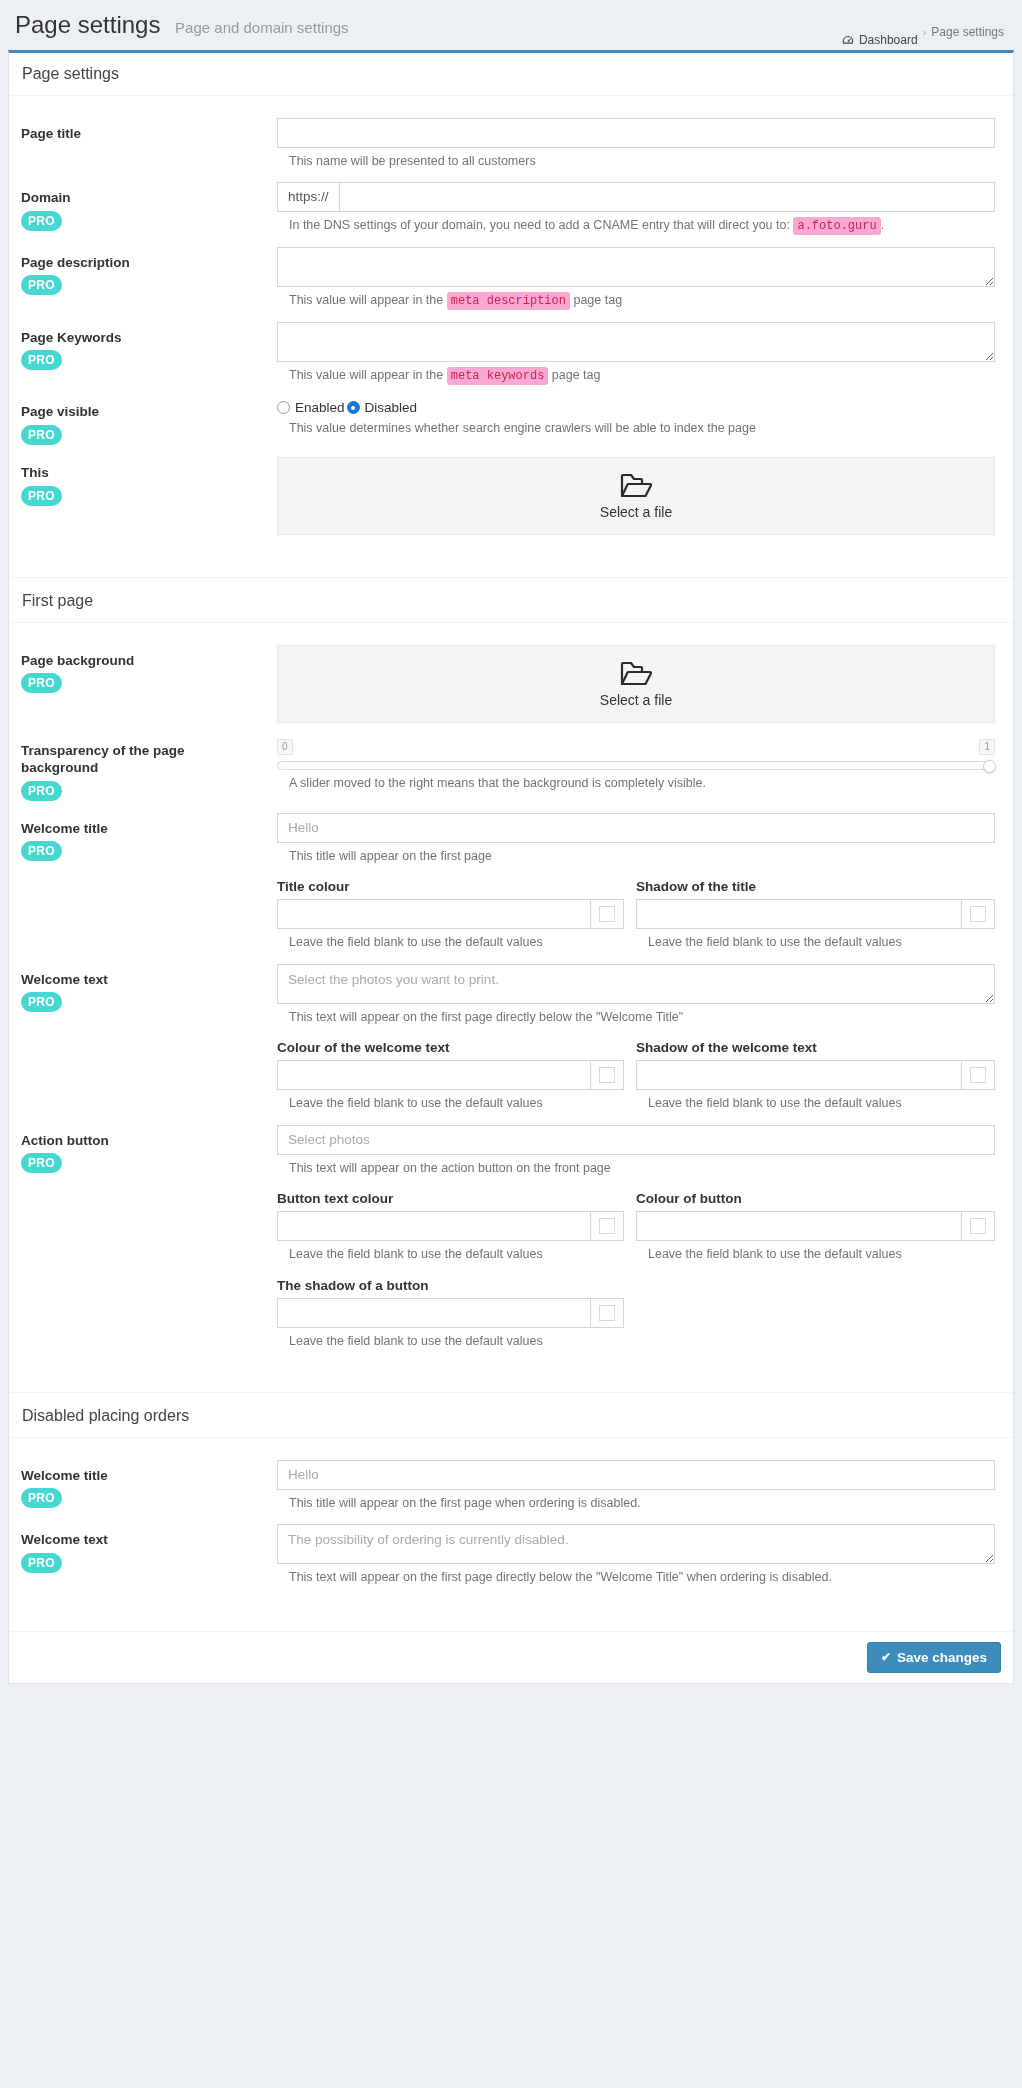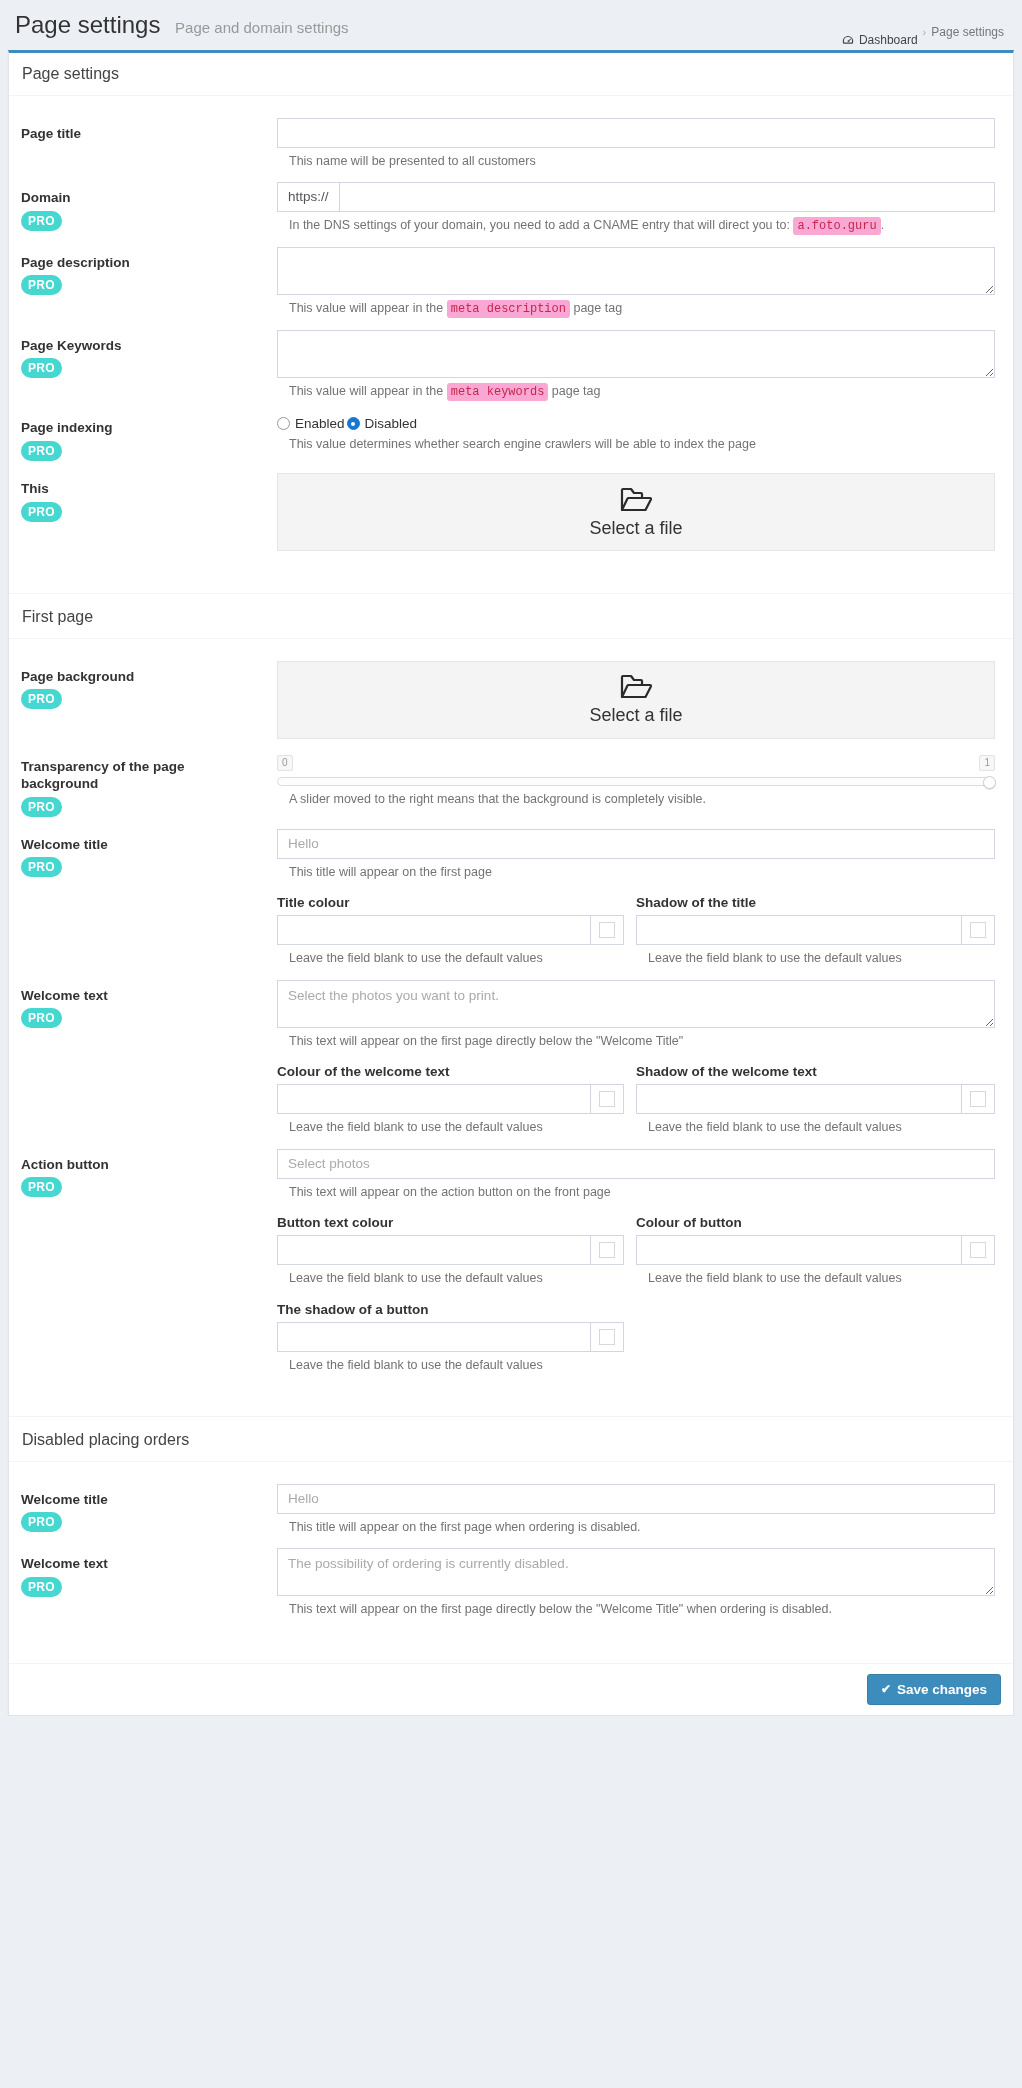--- a/index.html
+++ b/index.html
@@ -134,21 +134,21 @@
     border: 1px solid #d2d6de;
     border-radius: 0;
     outline: none;
   }
   .form-control::placeholder { color: #aaa; }
   textarea.form-control {
     height: 52px;
     resize: vertical;
     padding-top: 6px;
   }
-  textarea.tall { height: 48px; }
+  textarea.tall { height: 40px; }
 
   .help-block {
     font-size: 12.5px;
     color: #737373;
     margin: 5px 0 0 12px;
     line-height: 1.4;
   }
   code {
     font-family: "Liberation Mono", monospace;
     font-size: 12px;
@@ -197,21 +197,21 @@
     background: #f4f4f4;
     border: 1px solid #e6e6e6;
     height: 78px;
     display: flex;
     flex-direction: column;
     align-items: center;
     justify-content: center;
     gap: 2px;
     cursor: pointer;
   }
-  .filezone .ftxt { font-size: 18px; color: #333; }
+  .filezone .ftxt { font-size: 14px; color: #333; }
 
   
   .slider-wrap { padding-top: 4px; position: relative; }
   .slider-bubble {
     font-size: 10px; color: #999; background: #f7f7f7;
     border: 1px solid #e3e3e3; border-radius: 2px;
     padding: 1px 4px; line-height: 1.2;
     display: inline-block;
   }
   .slider-ends { display: flex; justify-content: space-between; }
@@ -384,21 +384,21 @@
         <p class="help-block">
           <span>This value will appear in the</span>
           <code>meta keywords</code>
           <span>page tag</span>
         </p>
       </div>
     </div>
 
     <div class="form-group">
       <div class="col-label">
-        <span class="lbl">Page indexing</span>
+        <span class="lbl">Page visible</span>
         <span class="pro-badge">PRO</span>
       </div>
       <div class="col-field">
         <div class="radio-row">
           <label class="radio-item">
             <span class="radio-dot"></span>
             <span>Enabled</span>
           </label>
           <label class="radio-item">
             <span class="radio-dot checked"></span>

